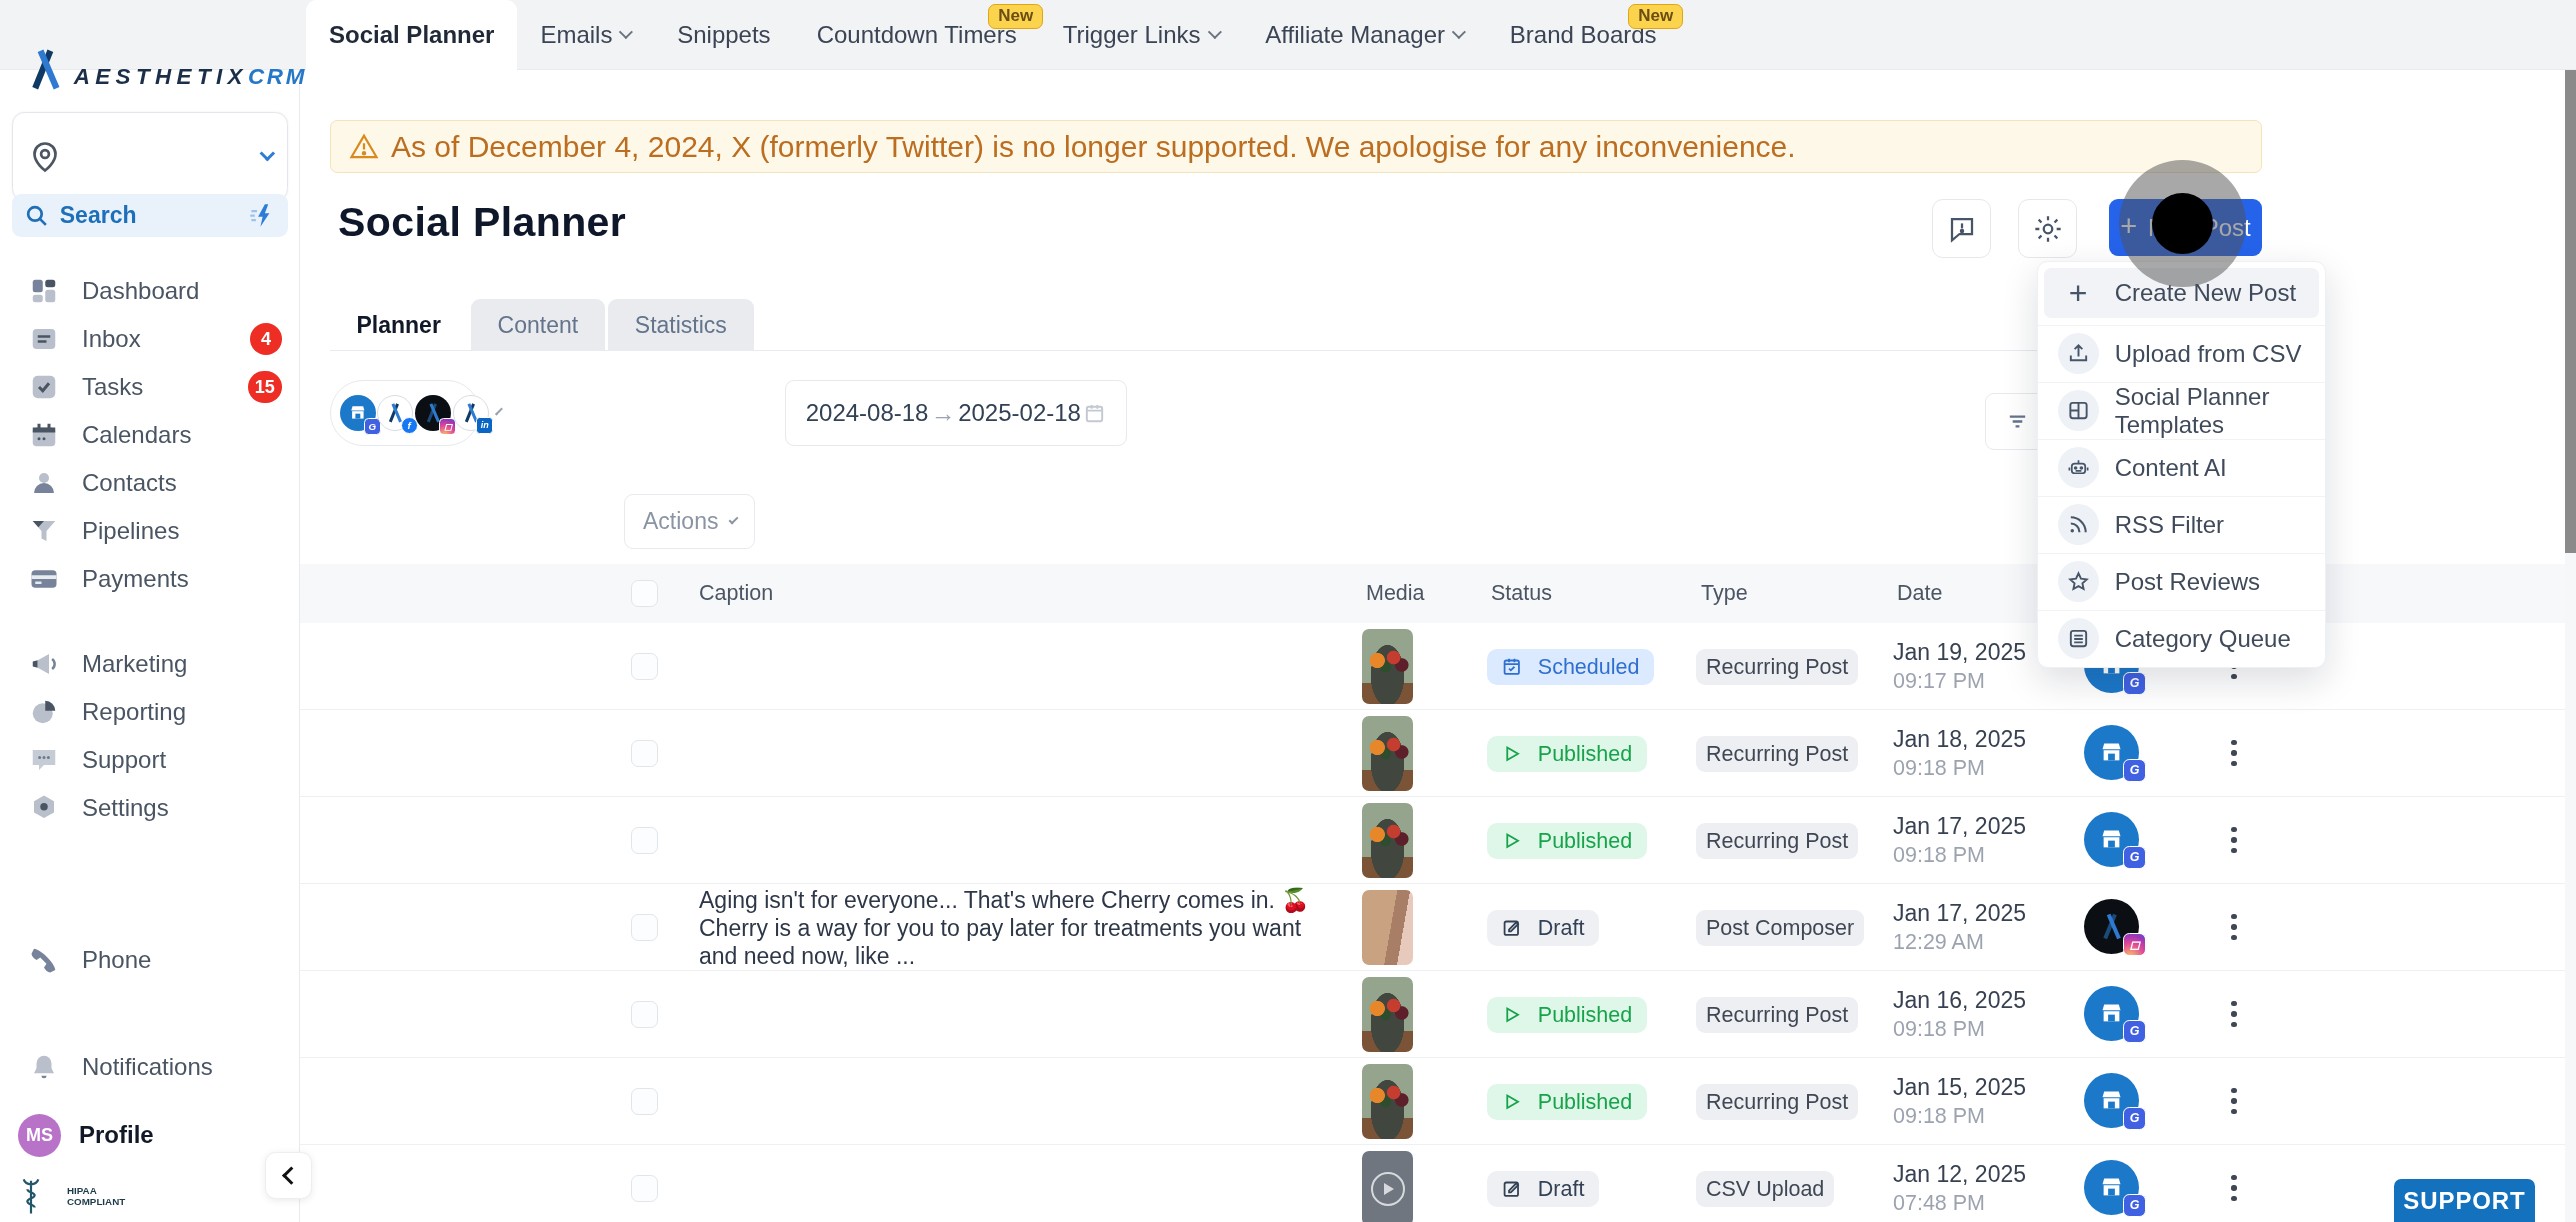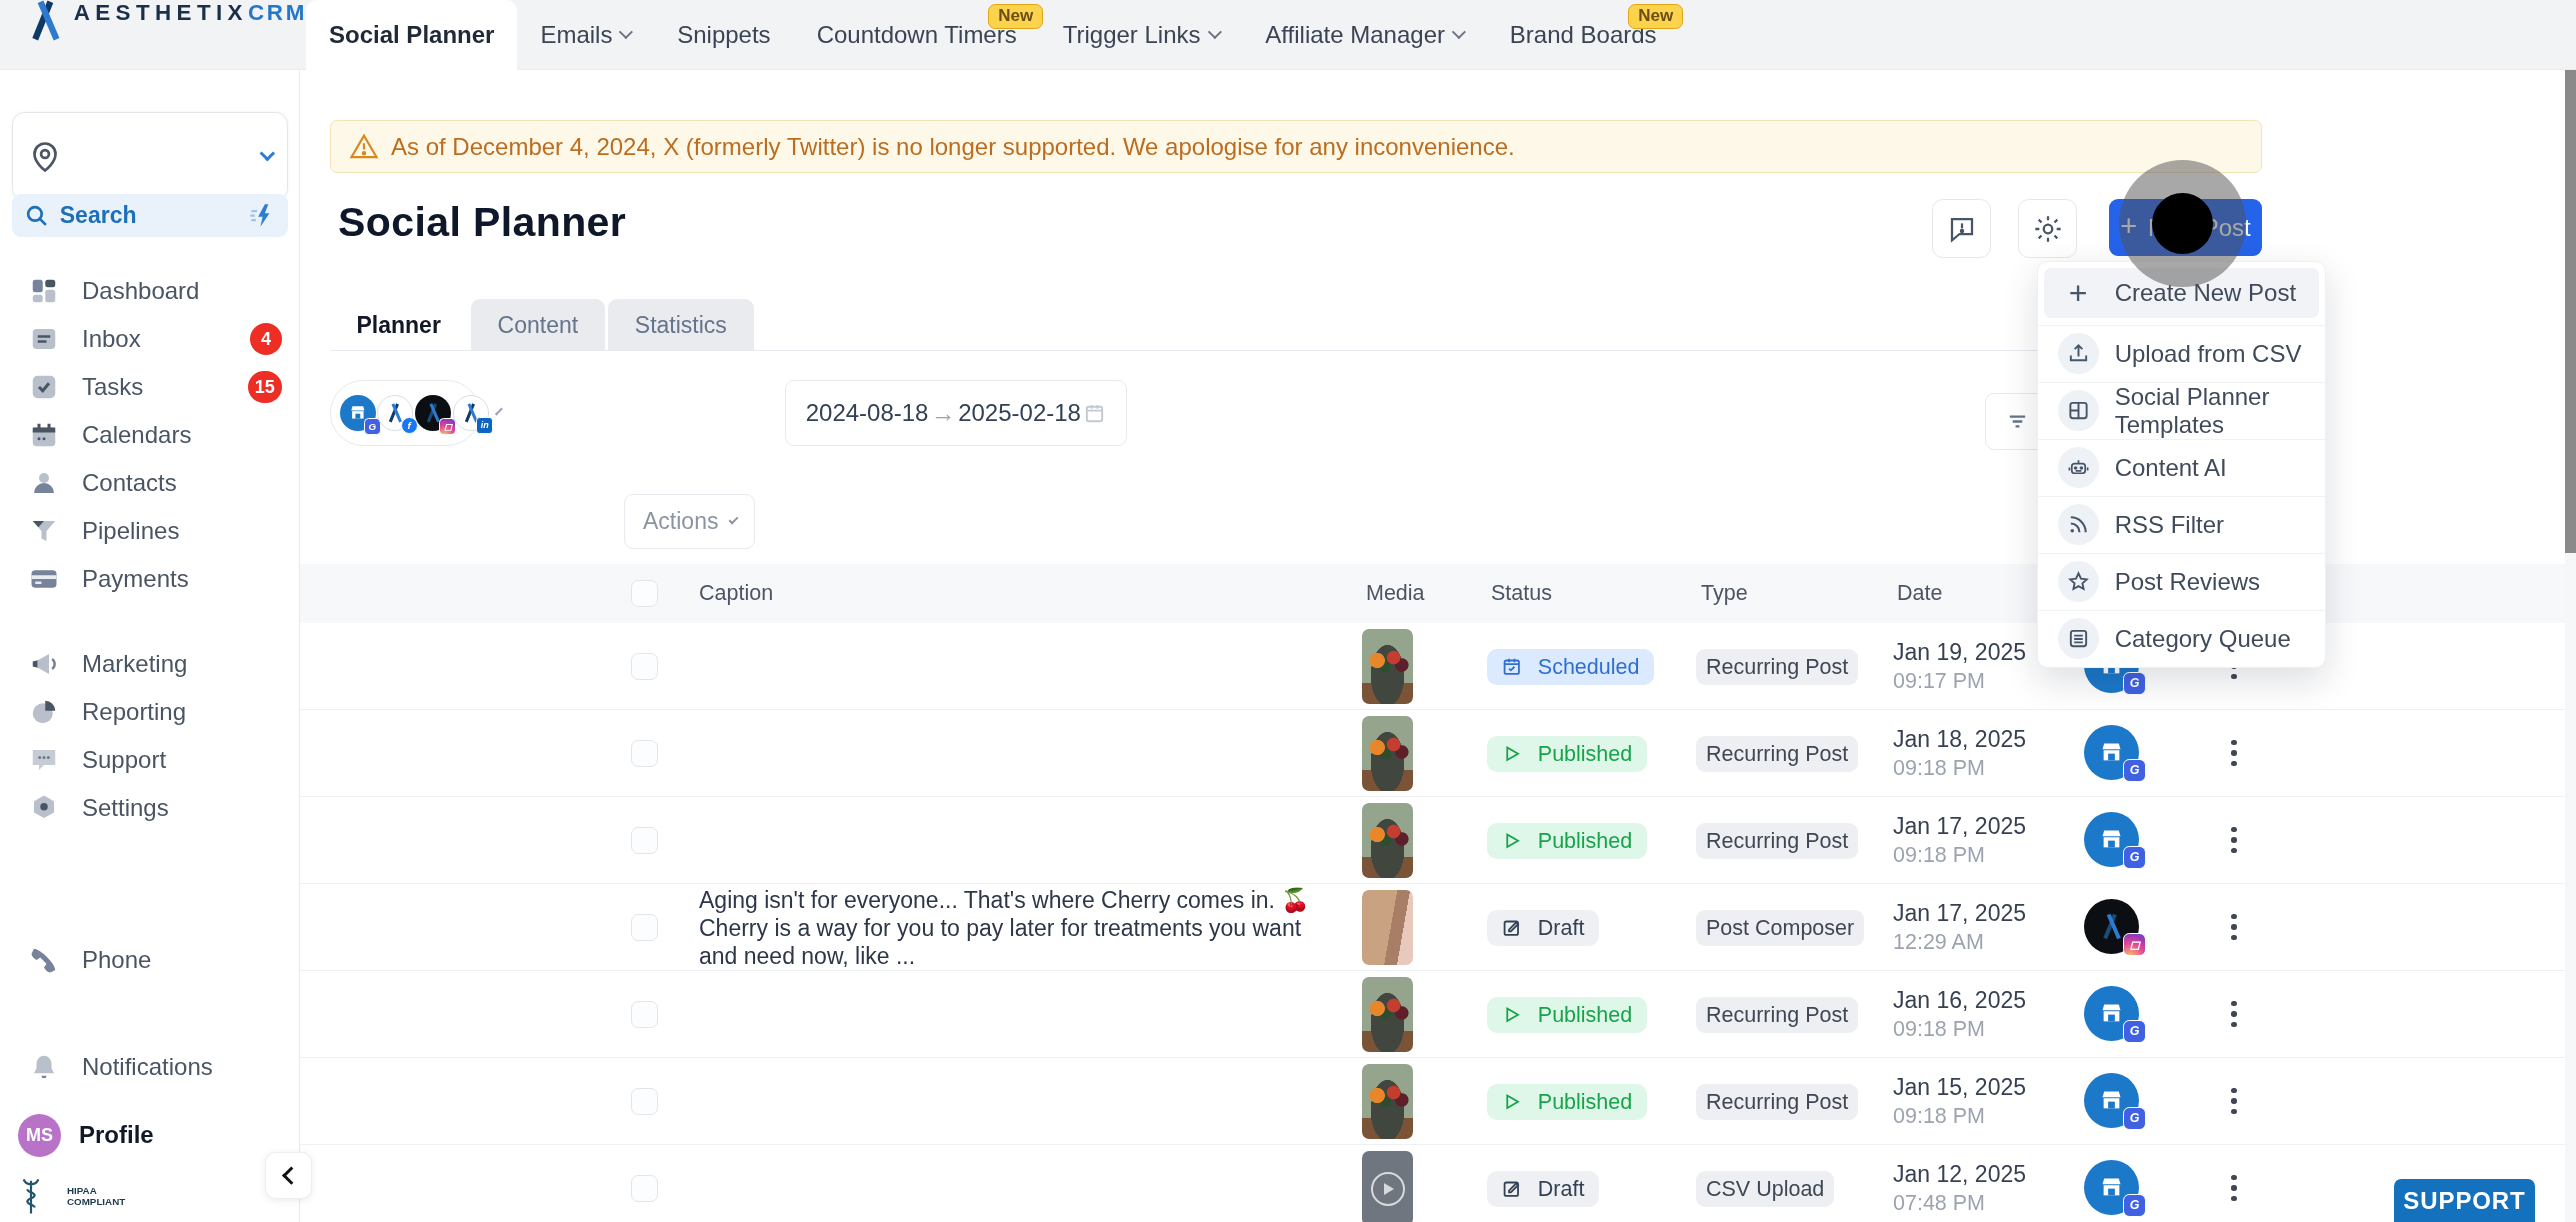--- a/index.html
+++ b/index.html
@@ -2,21 +2,21 @@
 <html style="font-size:14.3px"><head>
 <meta charset="utf-8">
 <style>
   * { margin:0; padding:0; box-sizing:border-box; }
   html,body { width:2576px; height:1223px; overflow:hidden; }
   body { font-family:"Liberation Sans", sans-serif; background:#ffffff; color:#1f2937; position:relative; }
   svg { display:block; }
 
   
   .topbar { position:absolute; left:0; top:0; width:2576px; height:70px; background:#f2f3f5; border-bottom:0.9px solid #e9ebee; z-index:5;}
-  .brand { position:absolute; left:27px; top:0; height:90px; display:flex; align-items:flex-start; gap:10.7px; }
+  .brand { position:absolute; left:27px; top:0; height:90px; display:flex; align-items:flex-end; gap:10.7px;font-style:italic; }
   .brand-text { font-size:22.4px; letter-spacing:5.4px; font-weight:700; color:#1c2f4a; }
   .brand-text b { color:#2577c8; letter-spacing:2.7px;}
   .nav-tabs { position:absolute; left:306px; top:0; height:70px; display:flex; align-items:stretch; }
   .nav-tab { position:relative; display:flex; align-items:center; gap:9px; padding:0 23px; font-size:24px; color:#3b4454; cursor:pointer; white-space:nowrap; }
   .nav-tab.active { background:#ffffff; border-radius:10.7px 10.7px 0 0; font-weight:700; color:#1f2937; }
   .badge-new { position:absolute; top:3.6px; right:-3.6px; background:#fcd34d; border:1.8px solid #dfa512; color:#6b4e16; font-size:17px; font-weight:700; padding:0.9px 9px; border-radius:7.2px; line-height:21.5px;}
   .chev { width:9.8px; height:9.8px; border-right:2.7px solid #6b7280; border-bottom:2.7px solid #6b7280; transform:rotate(45deg); margin-top:-5.4px;}
 
   
   .sidebar { position:absolute; left:0; top:70px; width:300px; height:1153px; background:#ffffff; border-right:0.9px solid #e8eaee; z-index:4;}
@@ -34,21 +34,21 @@
   .avatar-ms { width:43px; height:43px; border-radius:50%; background:#b873c9; color:#fff; font-size:18px; font-weight:700; display:flex; align-items:center; justify-content:center;}
   .profile-label { font-size:24px; font-weight:700; color:#111827;}
   .hipaa { position:absolute; left:16px; top:1107px; display:flex; align-items:center; gap:21px; color:#1d4e5f;}
   .hipaa-text { font-size:9.8px; font-weight:700; color:#1d3b4a; line-height:10.7px;}
   .collapse-btn { position:absolute; left:265px; top:1152px; width:47px; height:47px; background:#fff; border:0.9px solid #eceef2; border-radius:10.7px; box-shadow:0 1.8px 7.2px rgba(0,0,0,.08); display:flex; align-items:center; justify-content:center; z-index:6; cursor:pointer;}
   .collapse-chev { width:12.5px; height:12.5px; border-left:3.6px solid #111; border-bottom:3.6px solid #111; transform:rotate(45deg); margin-left:5.4px;}
 
   
   .main { position:absolute; left:300px; top:70px; width:2266px; height:1153px; background:#fff; }
   .alert { position:absolute; left:29.5px; top:50px; width:1932px; height:53px; background:#fdf8e8; border:0.9px solid #f3e3bb; border-radius:7.2px; display:flex; align-items:center; gap:12.5px; padding:0 18px; }
-  .alert-text { font-size:24px; color:#bc6d1f; }
+  .alert-text { font-size:30px; color:#bc6d1f; }
   .page-title { position:absolute; left:38px; top:129px; font-size:41px; font-weight:800; color:#0f172a; letter-spacing:0.4px;}
   .icon-btn { position:absolute; top:129px; width:59px; height:59px; background:#fff; border:0.9px solid #e5e7eb; border-radius:10.7px; display:flex; align-items:center; justify-content:center; cursor:pointer; color:#475569;}
   .btn-primary { position:absolute; left:1809px; top:129px; width:153px; height:57px; background:#2563eb; border-radius:9px; color:#fff; font-size:24px; display:flex; align-items:center; justify-content:center; gap:10.7px; cursor:pointer;}
   .btn-primary .plus { font-size:29px; font-weight:400; margin-top:-2.7px;}
 
   .vtabs { position:absolute; left:29.5px; top:229px; height:52px; display:flex; }
   .vtabs-underline { position:absolute; left:29.5px; top:280px; width:1932px; height:0.9px; background:#e7eaee;}
   .vtab { height:52px; display:flex; align-items:center; padding:0 27px; font-size:23px; color:#64748b; background:#e9ebef; border-radius:9px 9px 0 0; margin-right:2.7px; cursor:pointer;}
   .vtab.active { background:#ffffff; color:#111827; font-weight:700;}
 

